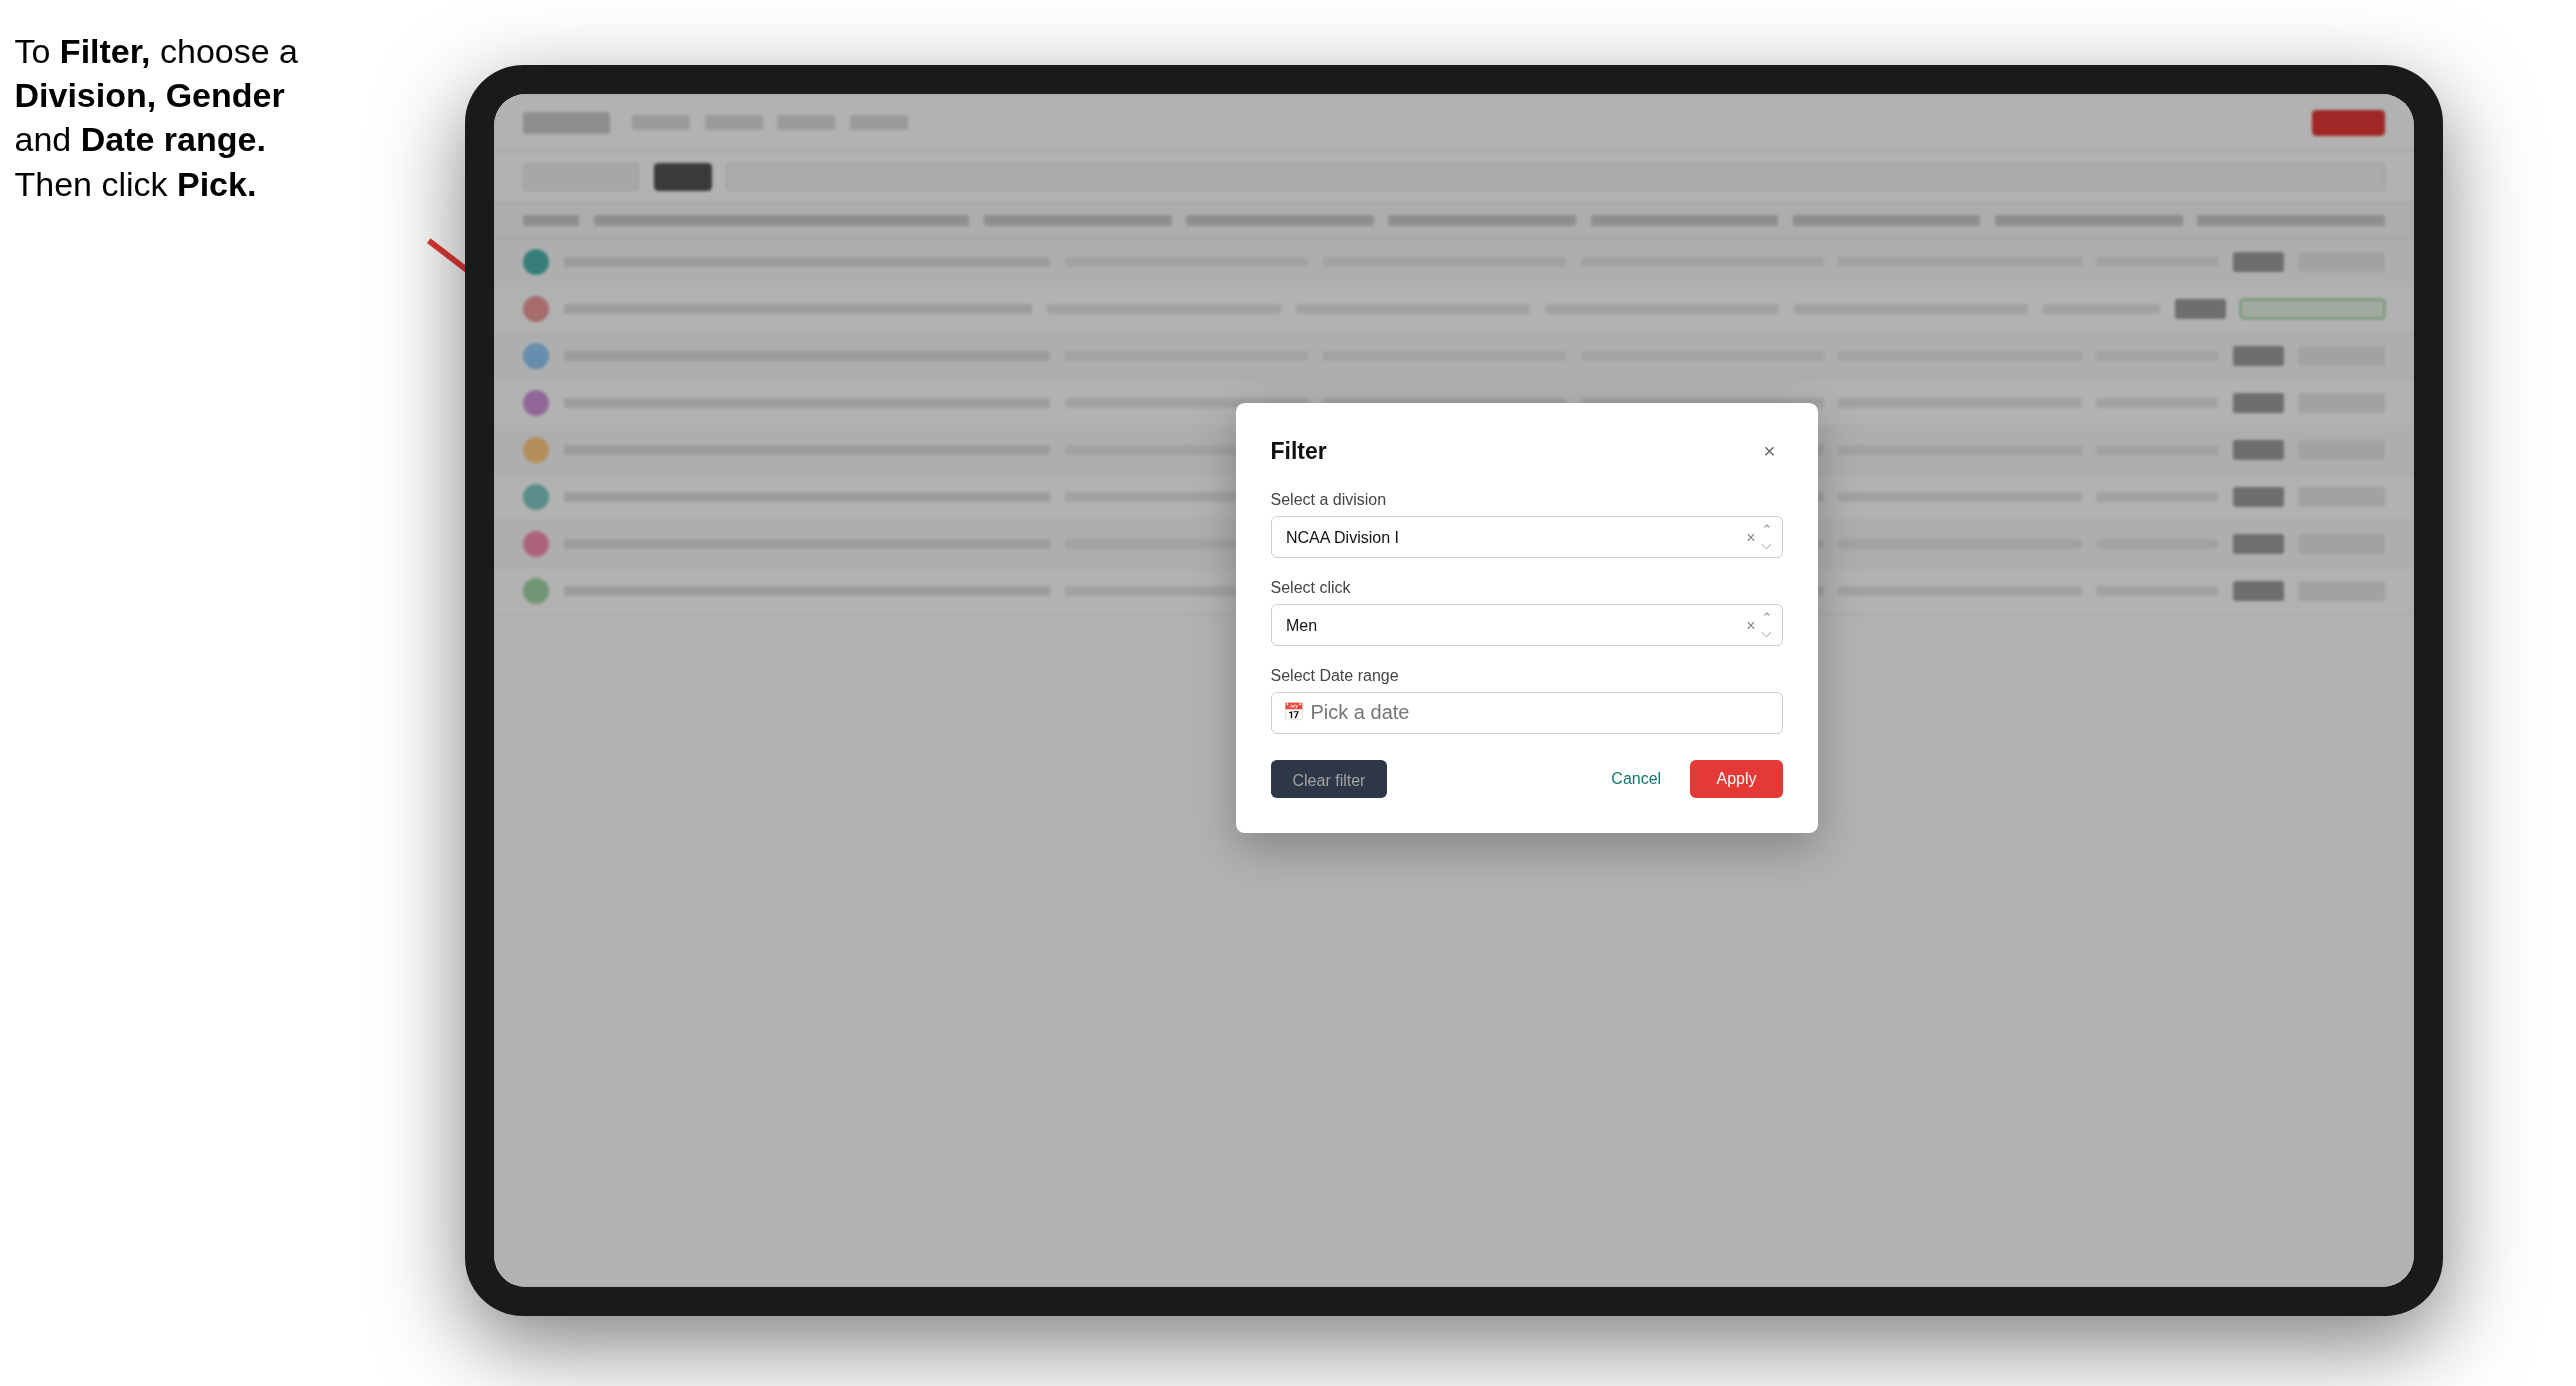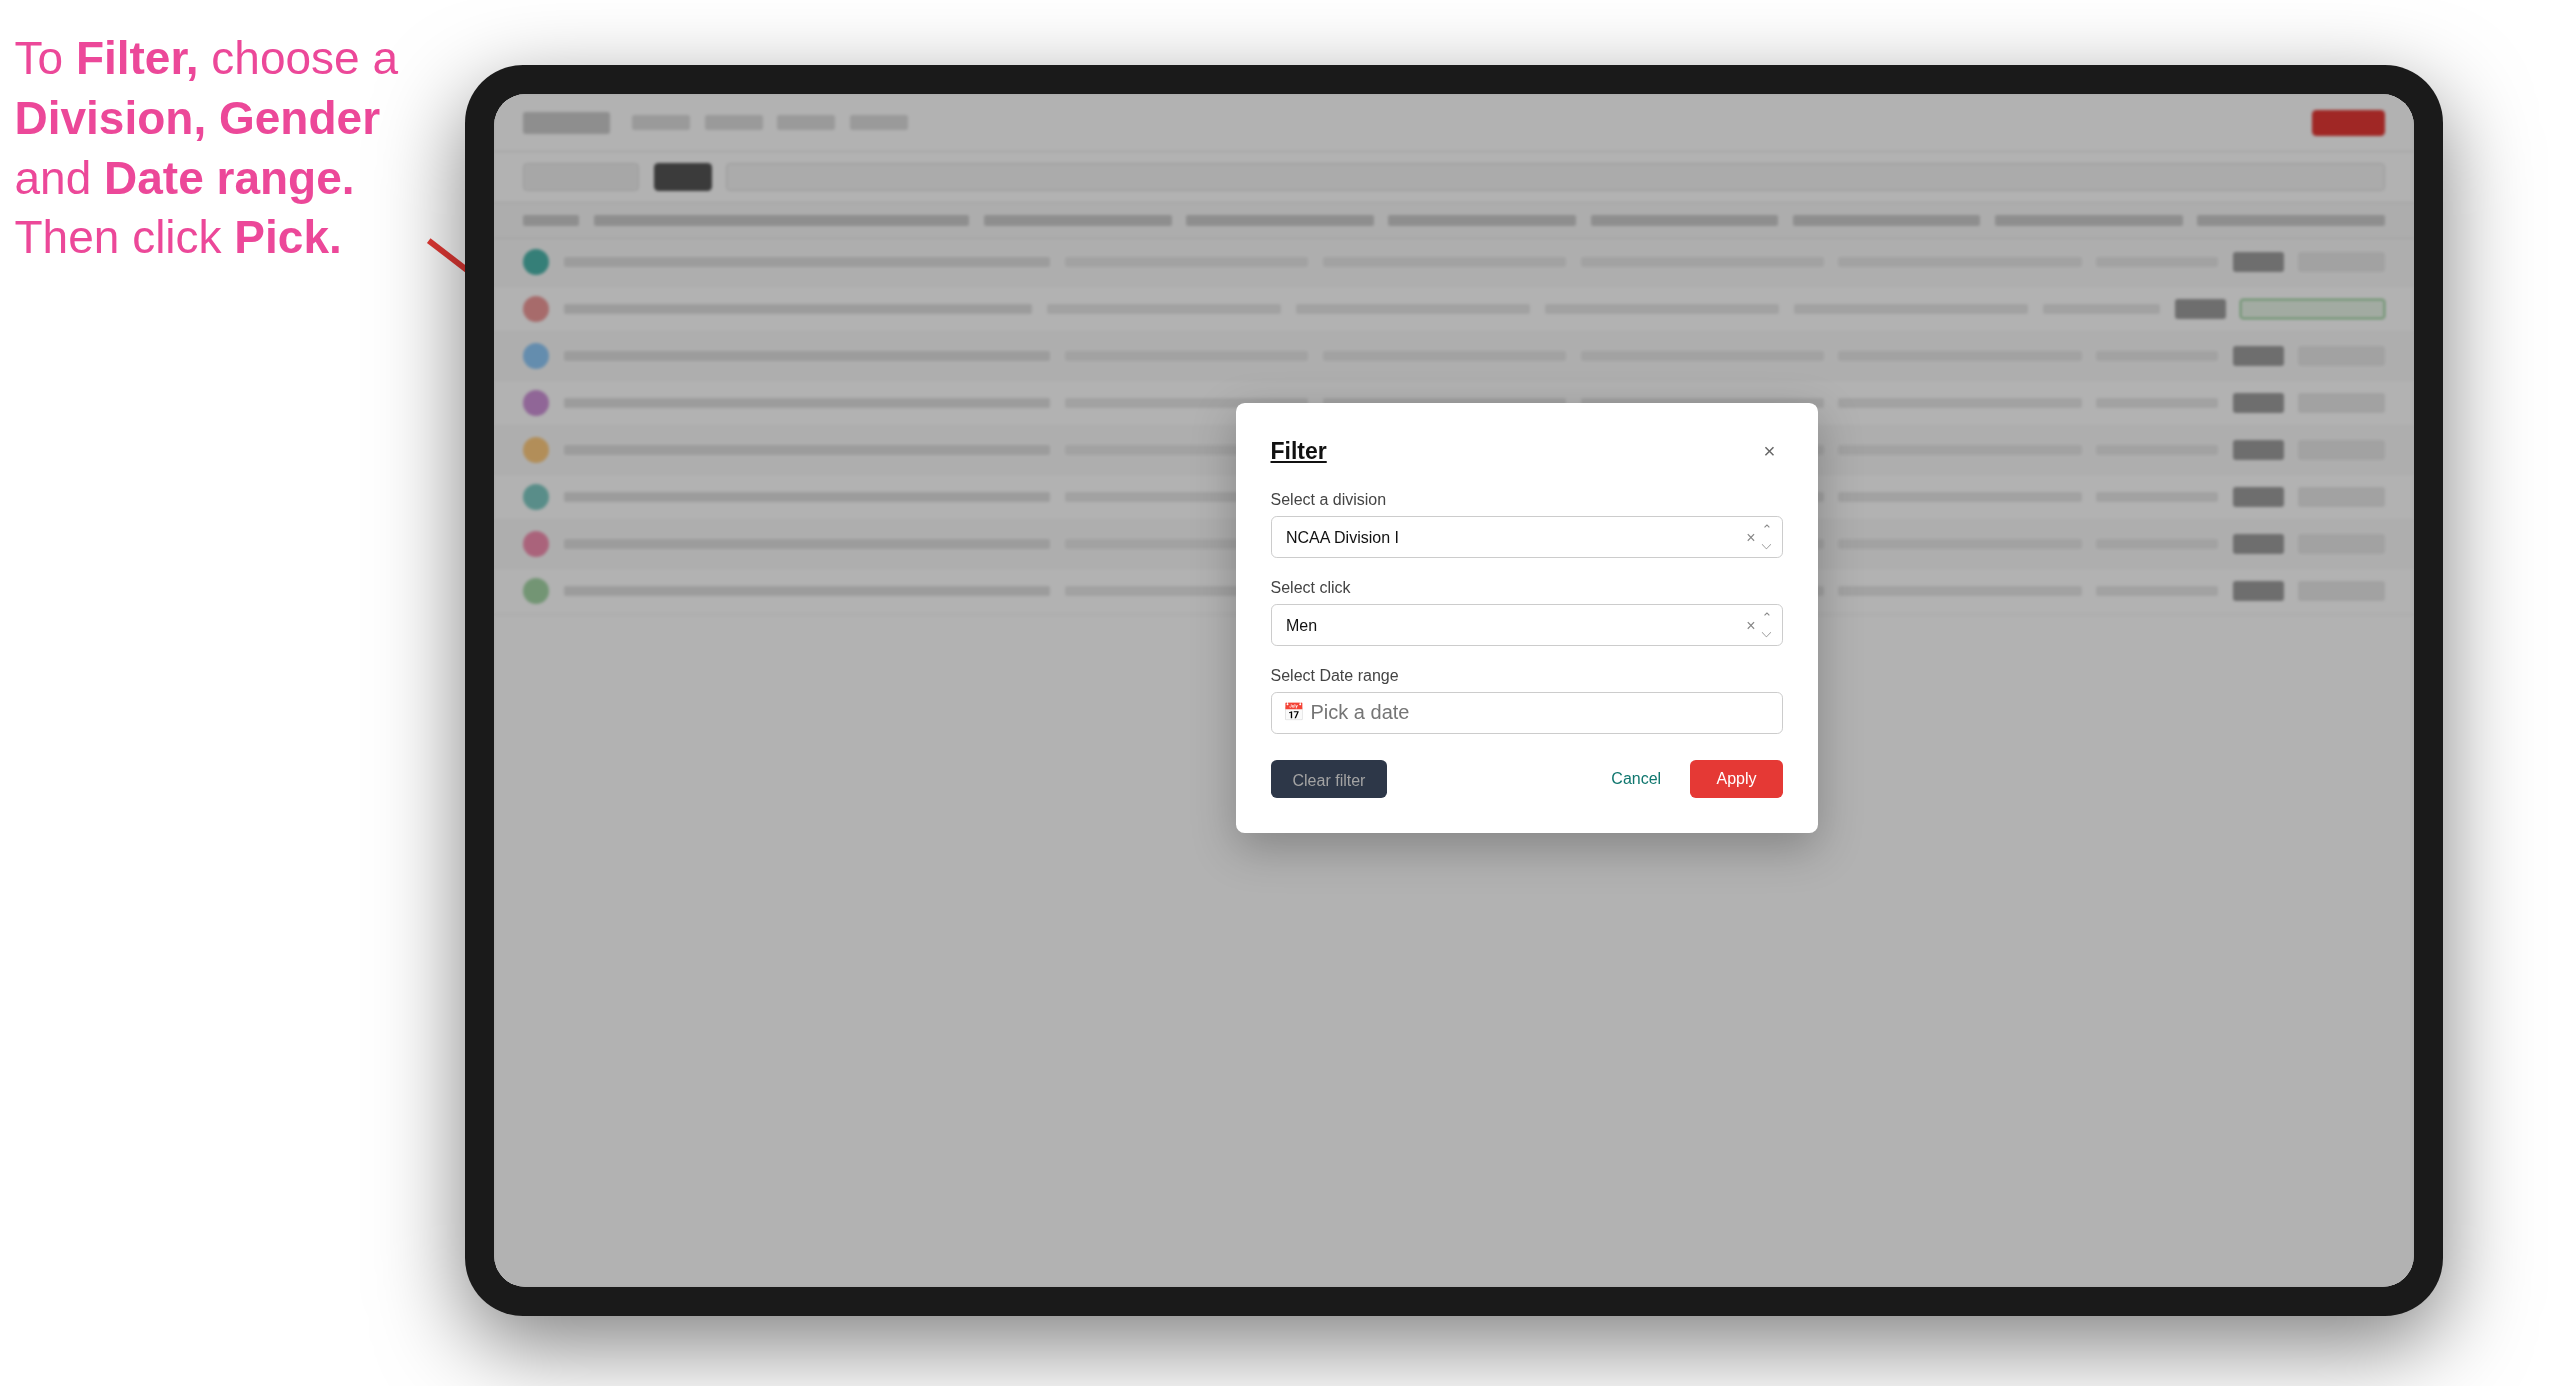--- a/index.html
+++ b/index.html
@@ -11,23 +11,23 @@
       position: relative;
       overflow: hidden;
     }
 
     
     .instruction-text {
       position: absolute;
       left: 14.5px;
       top: 29px;
       width: 422px;
-      font-size: 46px;
+      font-size: 34px;
       line-height: 1.3;
-      color: #ec4899;
+      color: #000000;
     }
     .instruction-text .bold { font-weight: 800; }
 
     
     .arrow-container {
       position: absolute;
       left: 356px;
       top: 204px;
       width: 509px;
       height: 364px;
@@ -242,21 +242,20 @@
       display: flex;
       justify-content: space-between;
       align-items: center;
       margin-bottom: 26px;
     }
 
     .modal-title {
       font-size: 23px;
       font-weight: 600;
       color: #111111;
-      text-decoration: underline;
     }
 
     .modal-close {
       width: 26px;
       height: 26px;
       display: flex;
       align-items: center;
       justify-content: center;
       cursor: pointer;
       color: #666;

